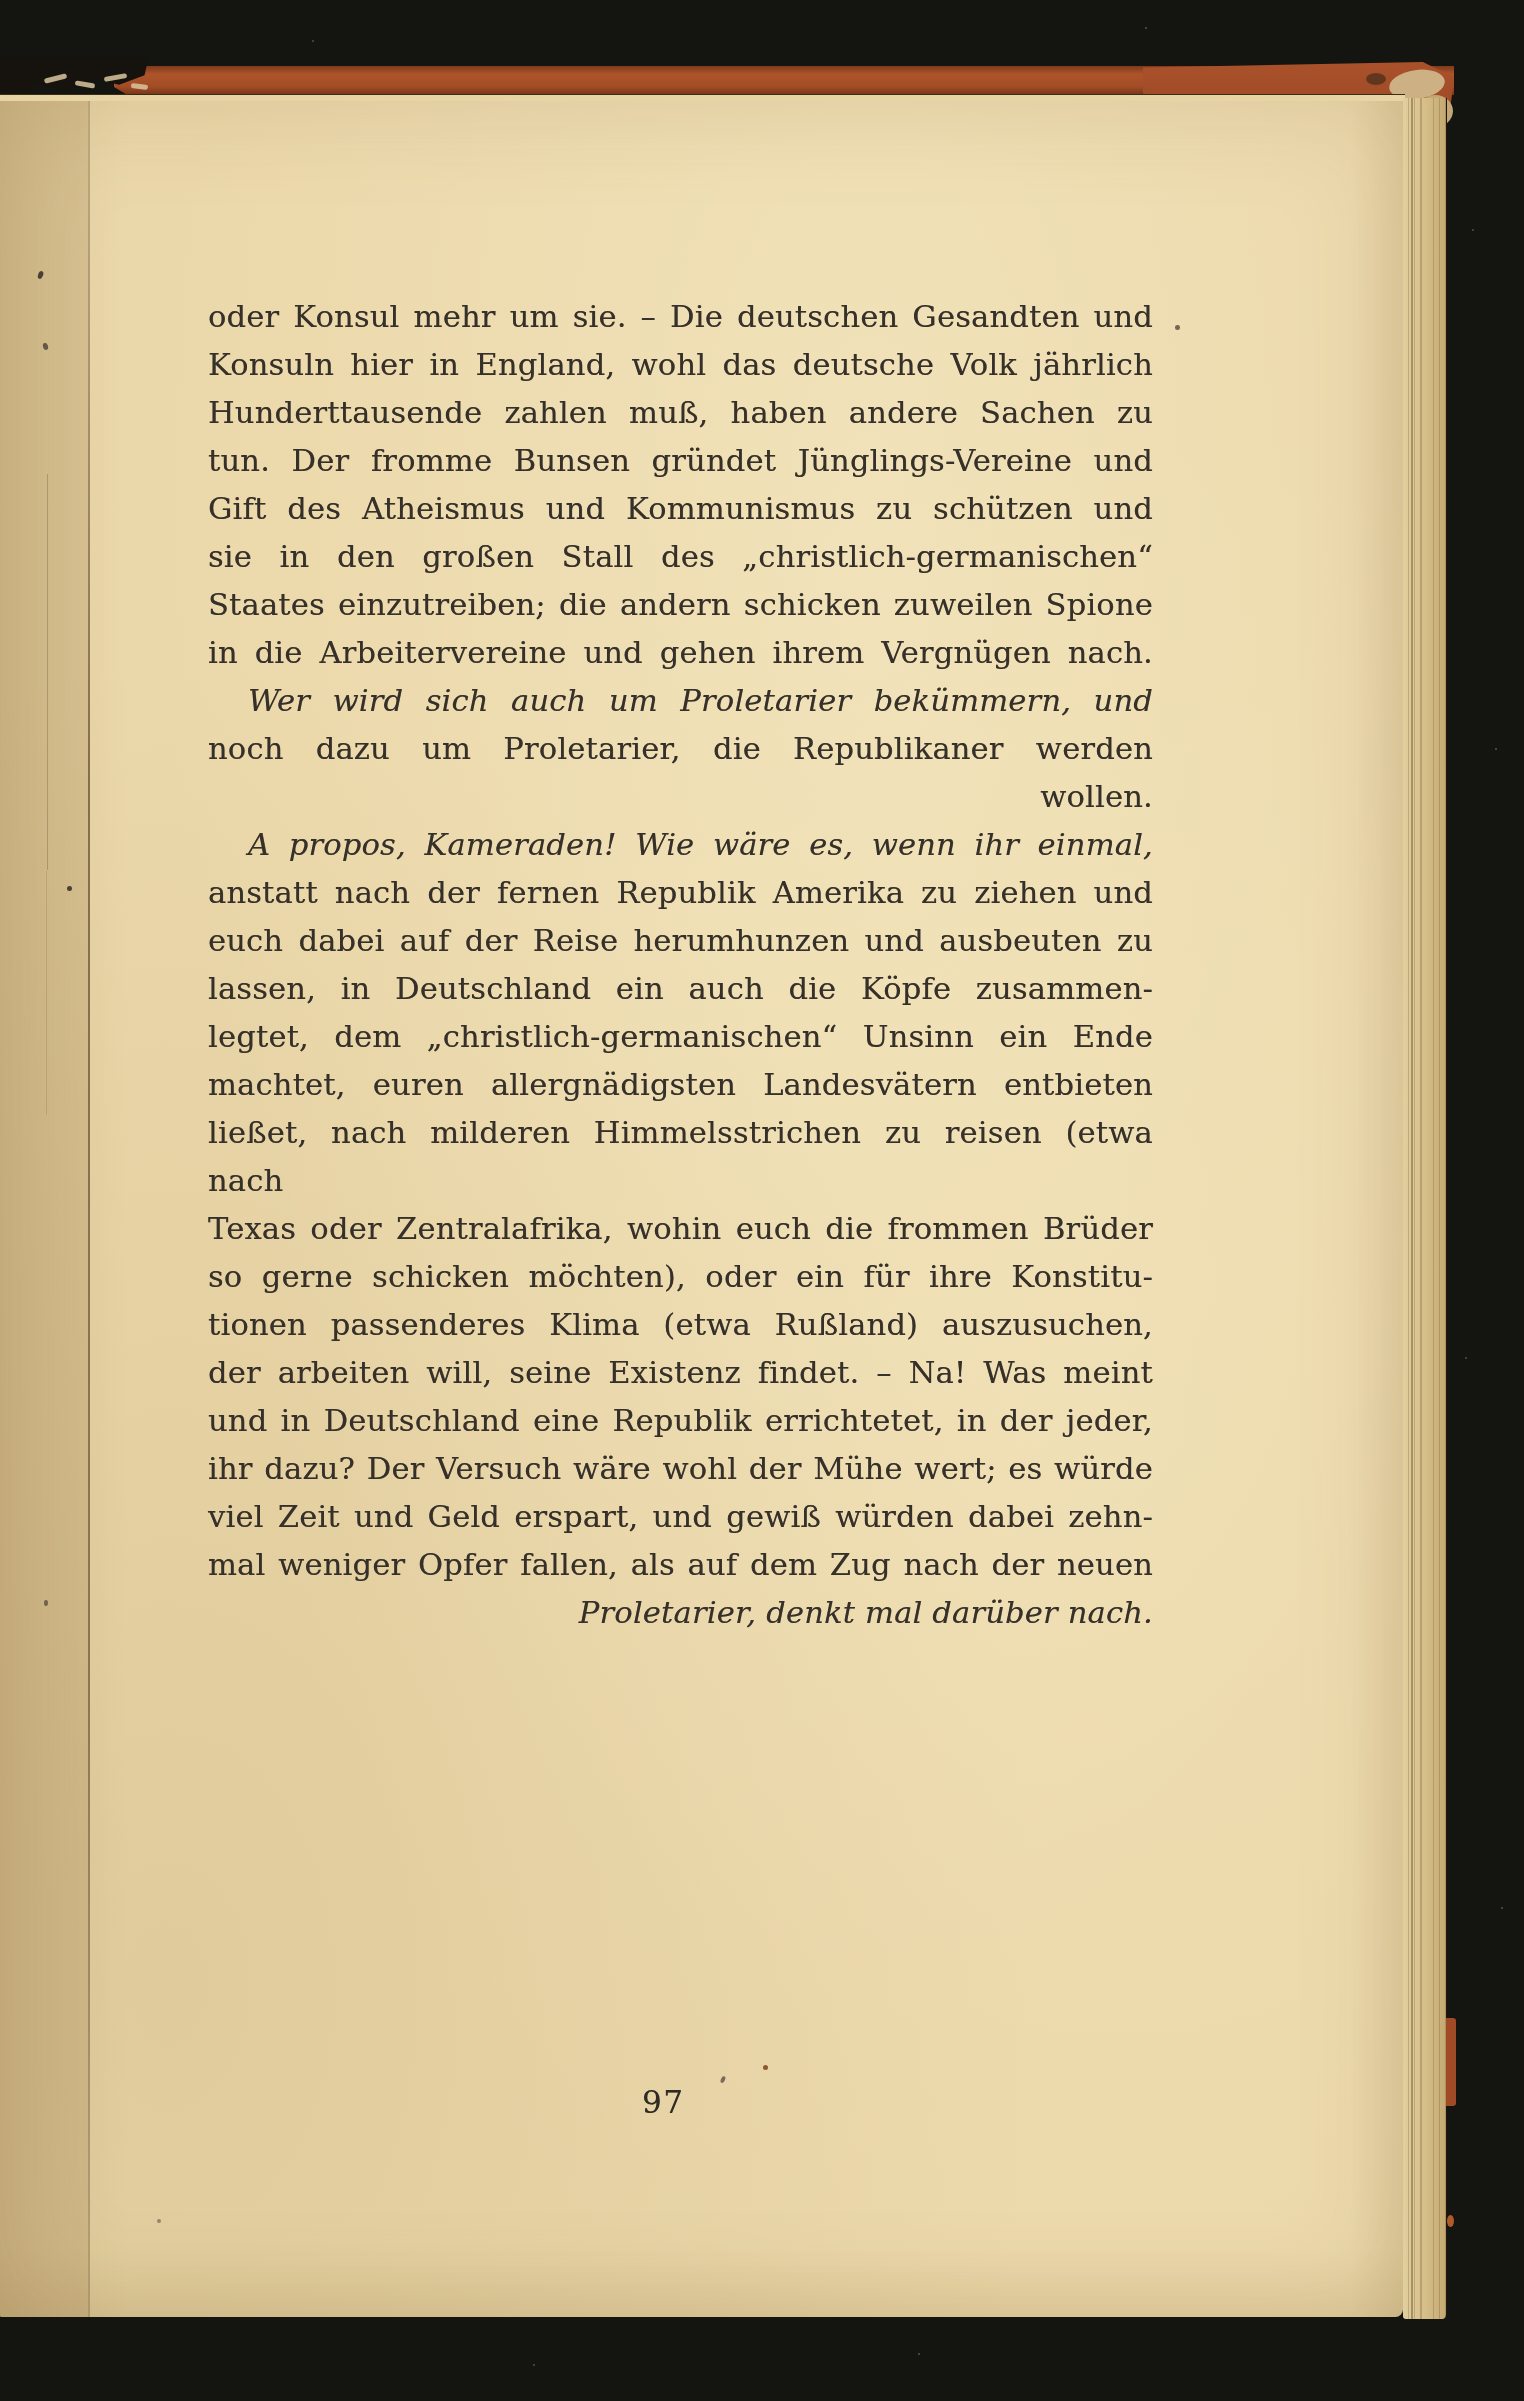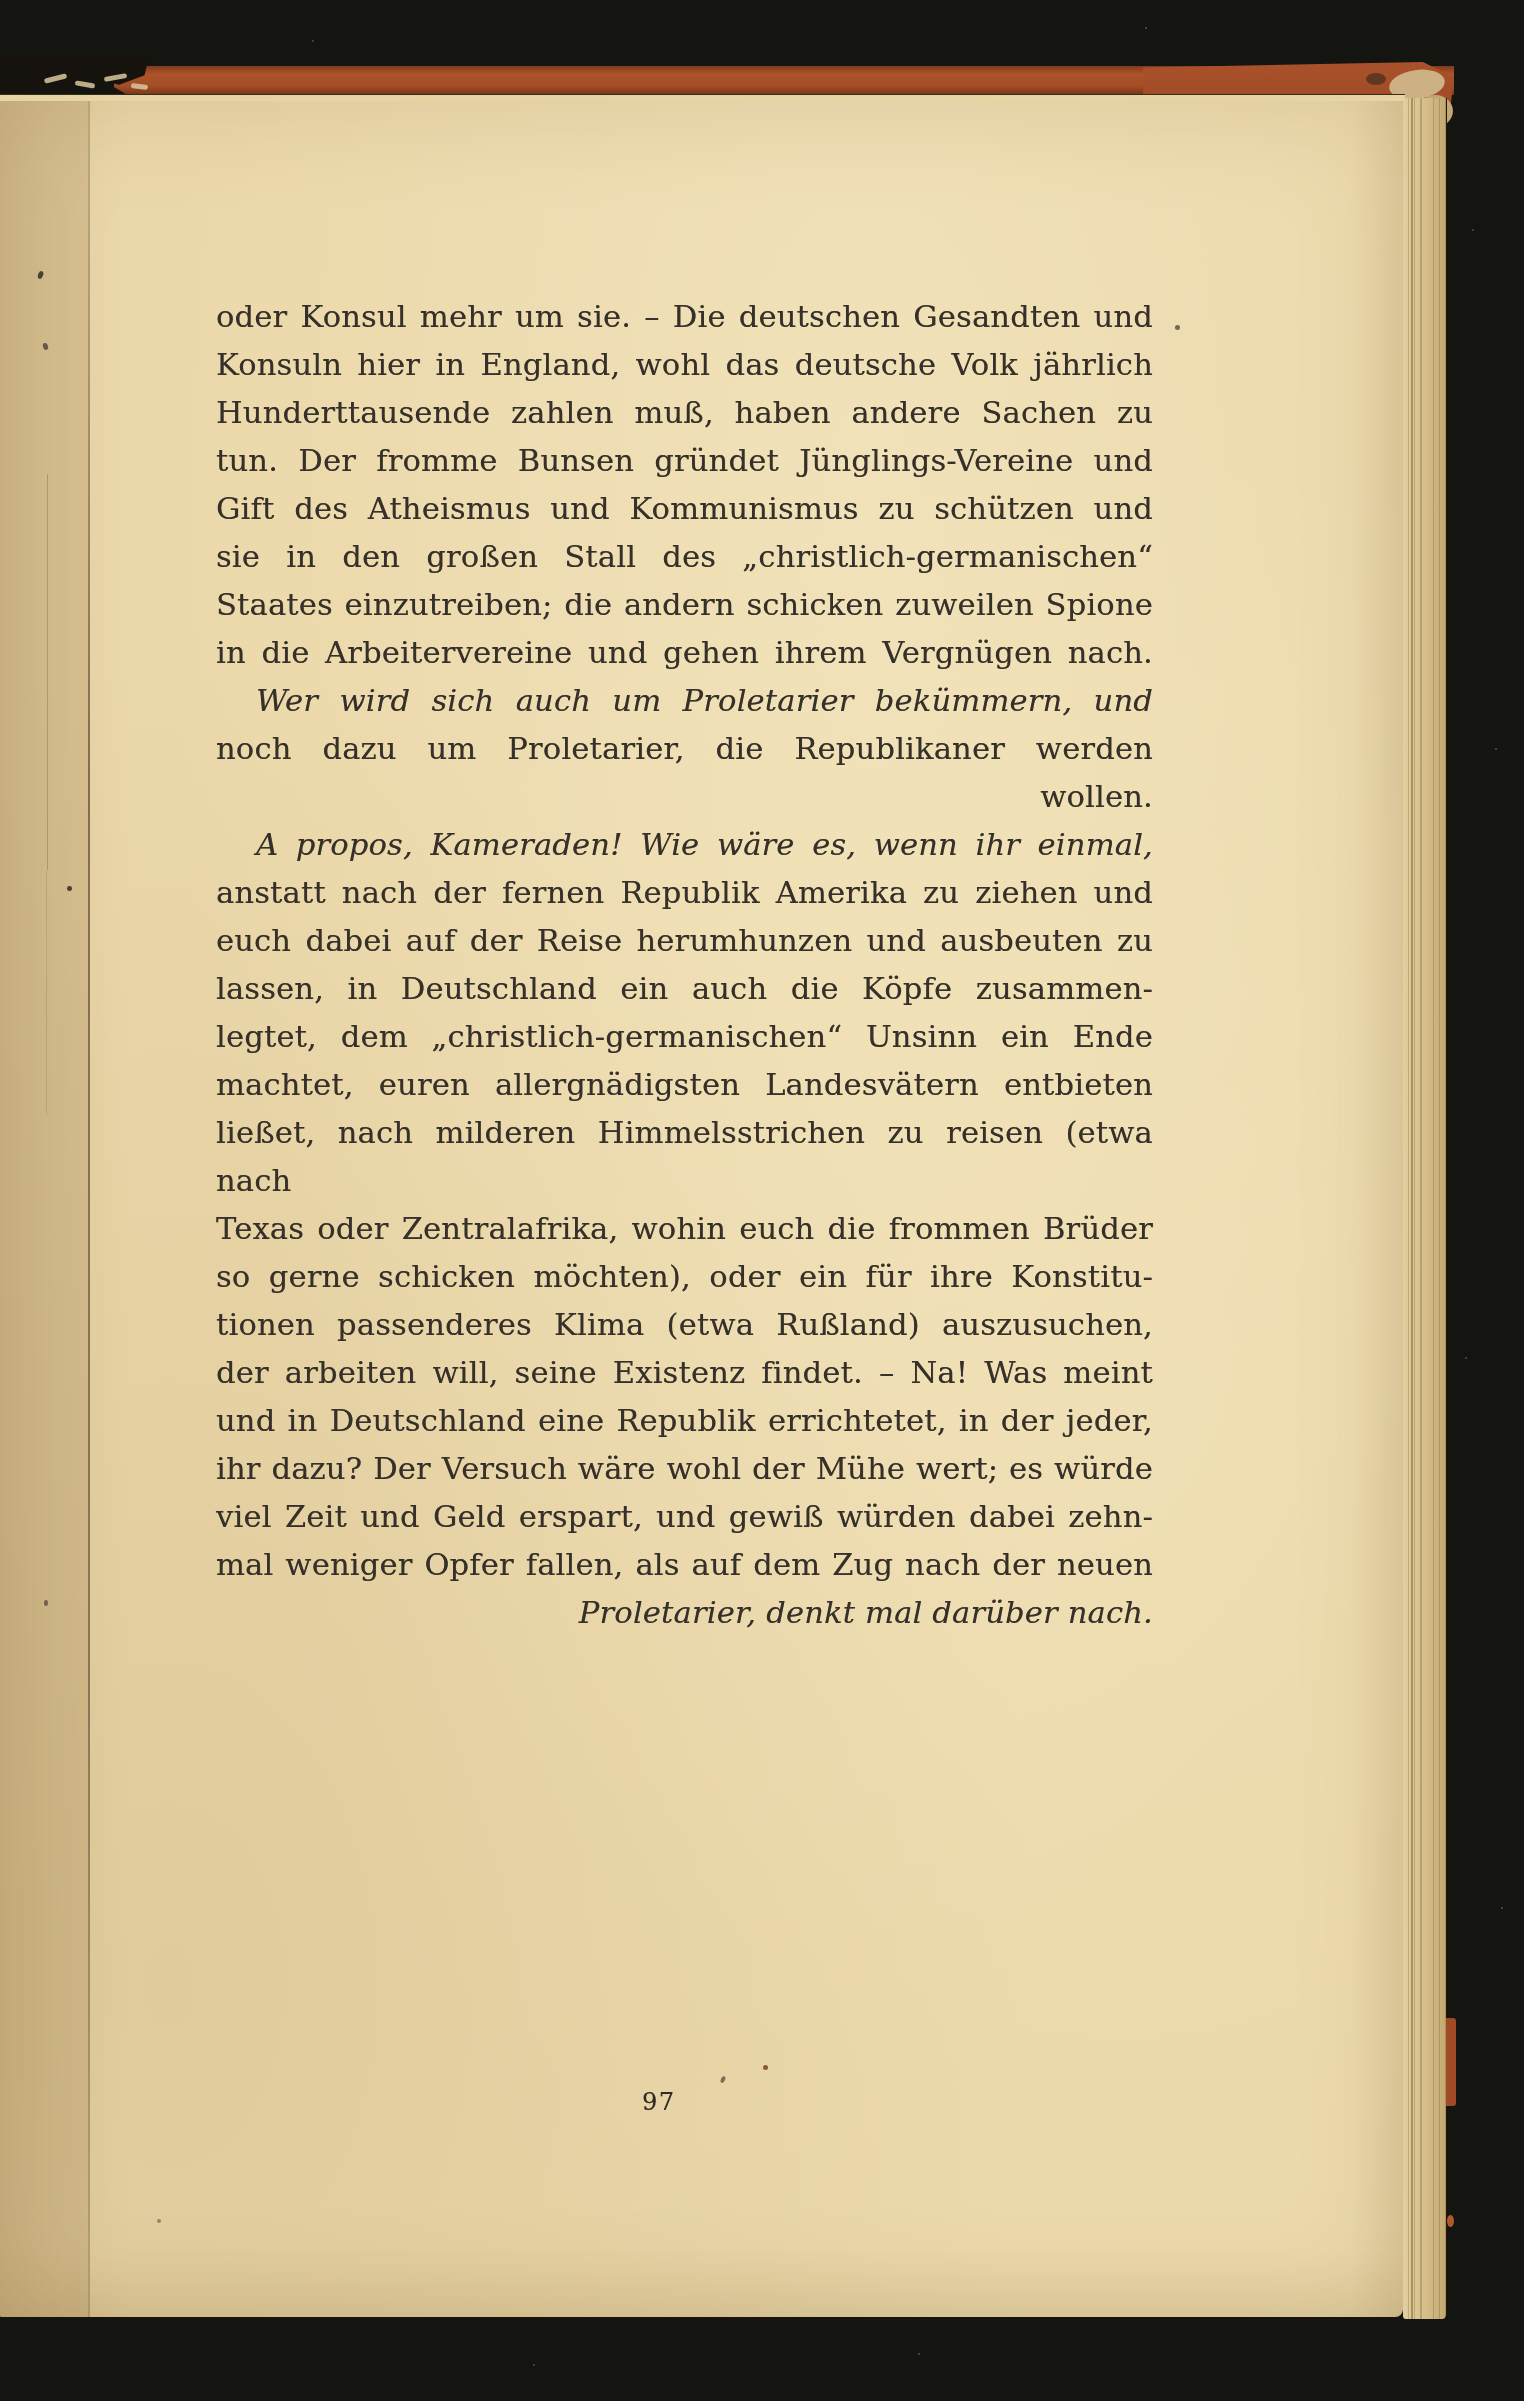--- a/index.html
+++ b/index.html
@@ -93,26 +93,26 @@
   .crease2{left:46px;top:770px;height:244px;opacity:.6;}
 
   
   .textblock{
     position:absolute;left:208px;top:293px;width:945px;
     font-size:30.5px;line-height:48px;color:var(--ink);
     letter-spacing:0.2px;
     text-shadow:0.2px 0.2px 0.5px rgba(50,40,28,.5);
   }
   .line{text-align:right;}
-  .line.just{text-align:justify;text-align-last:justify;margin-left:8px;}
+  .line.just{text-align:justify;text-align-last:justify;}
   .line.indent{text-indent:40px;font-style:italic;}
 
   .page-number{
     position:absolute;left:642px;top:2078px;
-    font-size:24px;line-height:48px;color:#2e2a24;
+    font-size:31px;line-height:48px;color:#2e2a24;
     letter-spacing:1.5px;text-shadow:0.2px 0.2px 0.5px rgba(50,40,28,.5);
   }
 
   
   .speck{position:absolute;background:#4a4036;border-radius:50%;}
   .sp1{left:38px;top:271px;width:5.3px;height:8.4px;transform:rotate(20deg);}
   .sp2{left:43px;top:343px;width:4.6px;height:6.9px;transform:rotate(-15deg);opacity:.8;}
   .sp3{left:67px;top:886px;width:4.6px;height:4.6px;}
   .sp4{left:44px;top:1600px;width:3.8px;height:6.1px;opacity:.7;}
   .sp5{left:1175px;top:325px;width:4.6px;height:4.6px;opacity:.75;}

